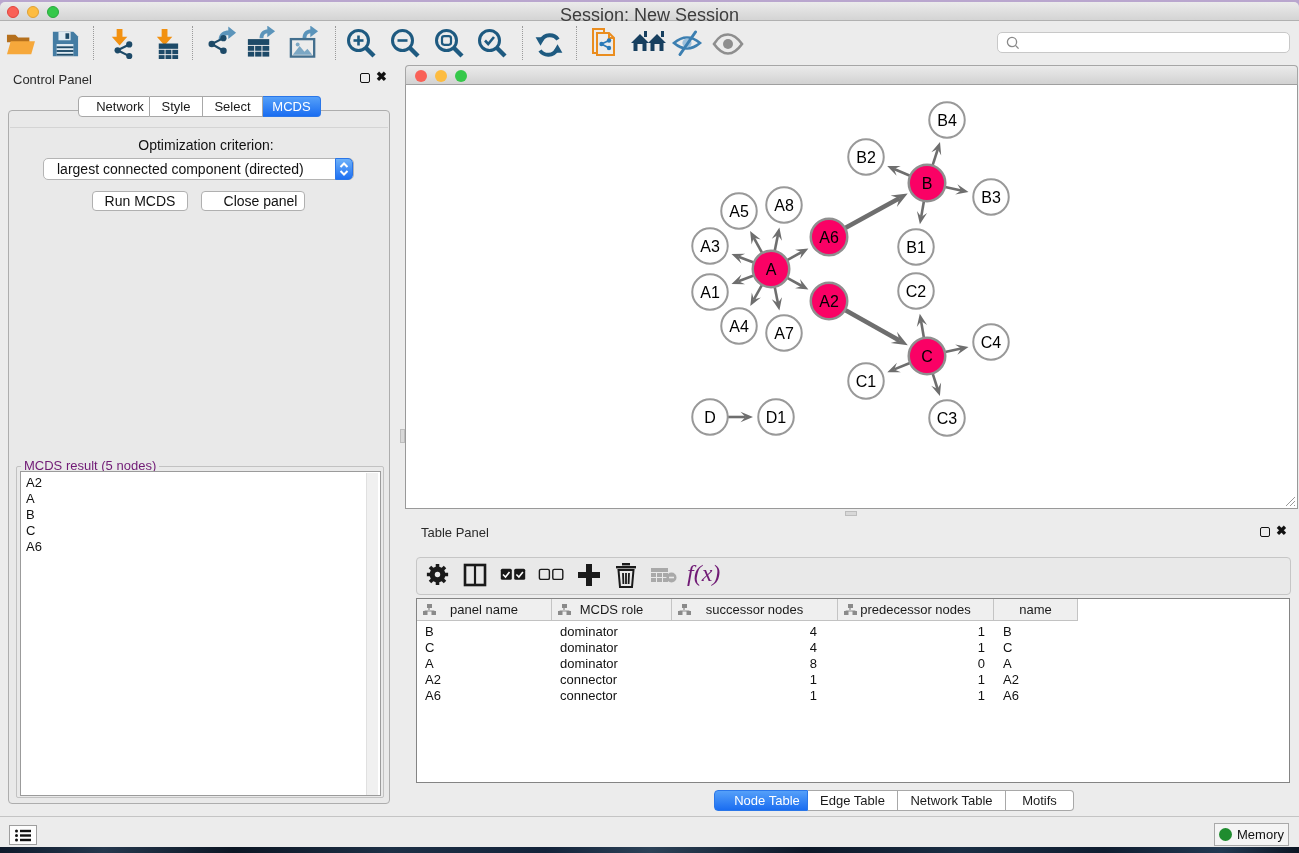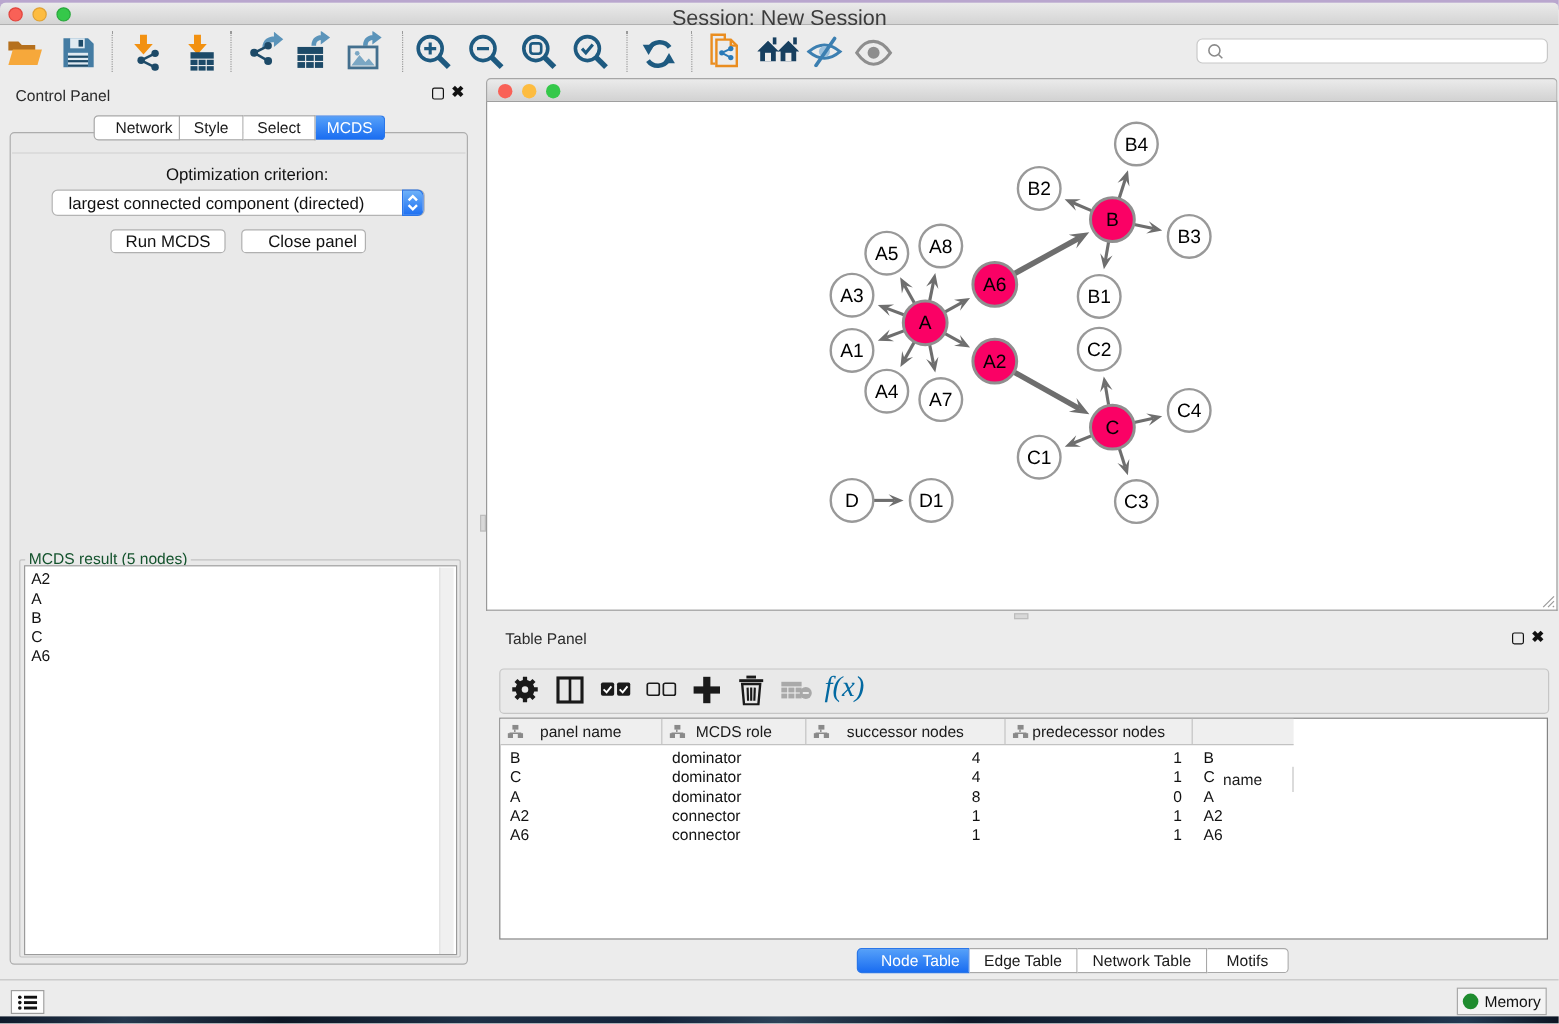--- a/index.html
+++ b/index.html
@@ -22,21 +22,21 @@
     display:flex; align-items:center; justify-content:center; }
   .tab.first { border-left:1px solid #a8a8a8; border-radius:4px 0 0 4px;padding-left:12px; }
   .tab.last { border-radius:0 4px 4px 0; }
   .tab.sel { background:linear-gradient(#55a0f9,#1a6df1); border-color:#2a76e8; color:#fff; }
   .btn { position:absolute; background:#fff; border:1px solid #b0b0b0; border-radius:4px;
     font-size:14px; color:#111; display:flex; align-items:center; justify-content:center; }
   .cpanel { position:absolute; left:8px; top:110px; width:382px; height:694px;
     border:1px solid #adadad; border-radius:4px; background:#e9e9e9; }
   .gbox { position:absolute; left:16px; top:466px; width:368px; height:332px;
     border:1px solid #c2c2c2; border-radius:2px; }
-  .gbox-title { position:absolute; left:4px; top:-9px; background:#e9e9e9; padding:0 3px; font-size:13px; color:#14532d; }
+  .gbox-title { position:absolute; left:4px; top:-9px; background:#e9e9e9; padding:0 3px; font-size:13px; color:#701a75; }
   .glist { position:absolute; left:3px; top:4px; width:361px; height:325px; background:#fff;
     border:1px solid #9b9b9b; font-size:13px; color:#111; }
   .glist .sb { position:absolute; right:2px; top:1px; width:12px; height:322px; background:#f0f0f0; border-left:1px solid #e0e0e0; }
   .netwin { position:absolute; left:405px; top:65px; width:893px; height:444px; }
   .nettitle { position:absolute; left:0; top:0; width:100%; height:20px;
     background:linear-gradient(#ebebeb,#d2d2d2); border:1px solid #a6a6a6; border-bottom:1px solid #9f9f9f;
     border-radius:4px 4px 0 0; }
   .netcanvas { position:absolute; left:0; top:20px; width:893px; height:424px; background:#fff;
     border:1px solid #999; border-top:none; }
   .tphead { position:absolute; left:416px; top:557px; width:875px; height:38px;
@@ -393,29 +393,29 @@
         <rect x="6" y="5" width="5" height="4"></rect>
         <rect x="12" y="5" width="5" height="4"></rect>
       <rect x="0" y="10" width="5" height="4"></rect>
         <rect x="6" y="10" width="5" height="4"></rect>
         <rect x="12" y="10" width="5" height="4"></rect>
       <circle cx="20.5" cy="9.5" r="5"></circle>
     </g>
     <line x1="18" y1="9.5" x2="23" y2="9.5" stroke="#e9e9e9" stroke-width="1.6"></line>
   </svg>
 
-  <div class="abs" style="left:270px;top:2px;font-family:'Liberation Serif',serif;font-style:italic;font-size:24px;color:#0369a1;">f(x)</div>
+  <div class="abs" style="left:270px;top:2px;font-family:'Liberation Serif',serif;font-style:italic;font-size:24px;color:#701a75;">f(x)</div>
 </div>
 <div class="ttable">
   <div class="thead" style="left:0;width:661px;">
     <div class="thcell" style="left:0;width:135px;">panel name</div>
     <div class="thcell" style="left:135px;width:120px;">MCDS role</div>
     <div class="thcell" style="left:255px;width:166px;">successor nodes</div>
     <div class="thcell" style="left:421px;width:156px;">predecessor nodes</div>
-    <div class="thcell" style="left:577px;width:84px;margin-top:40px;">name</div>
+    <div class="thcell" style="left:577px;width:84px;">name</div>
   </div>
   <svg class="abs" style="left:6px;top:5px" width="13" height="12" viewBox="0 0 13 12">
       <g fill="#8a8a8a">
         <rect x="4" y="0" width="5" height="4"></rect>
         <rect x="0" y="7" width="4.5" height="4"></rect>
         <rect x="8.5" y="7" width="4.5" height="4"></rect>
         <path d="M6 4 v2 M2.2 9 v-2 h8.6 v2" stroke="#8a8a8a" fill="none" stroke-width="1.2"></path>
       </g>
     </svg>
   <svg class="abs" style="left:141px;top:5px" width="13" height="12" viewBox="0 0 13 12">

